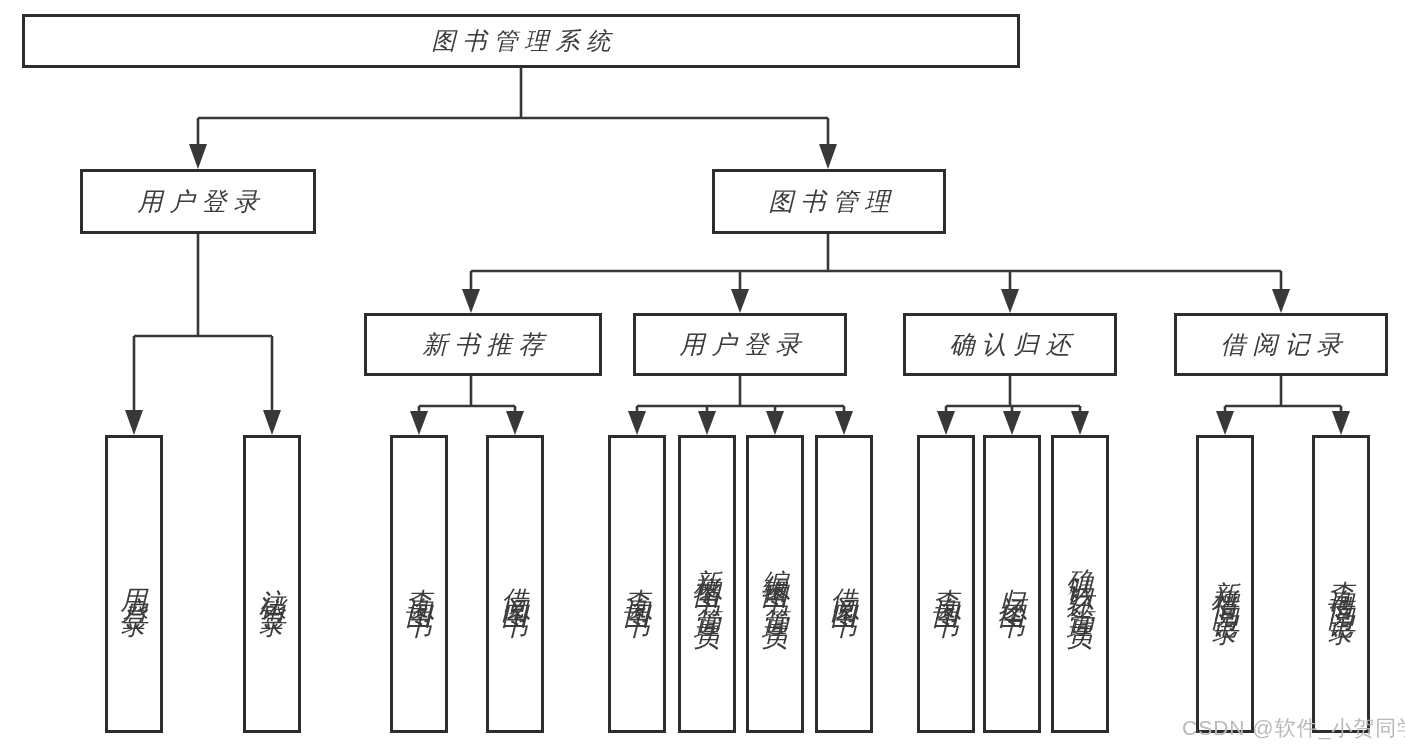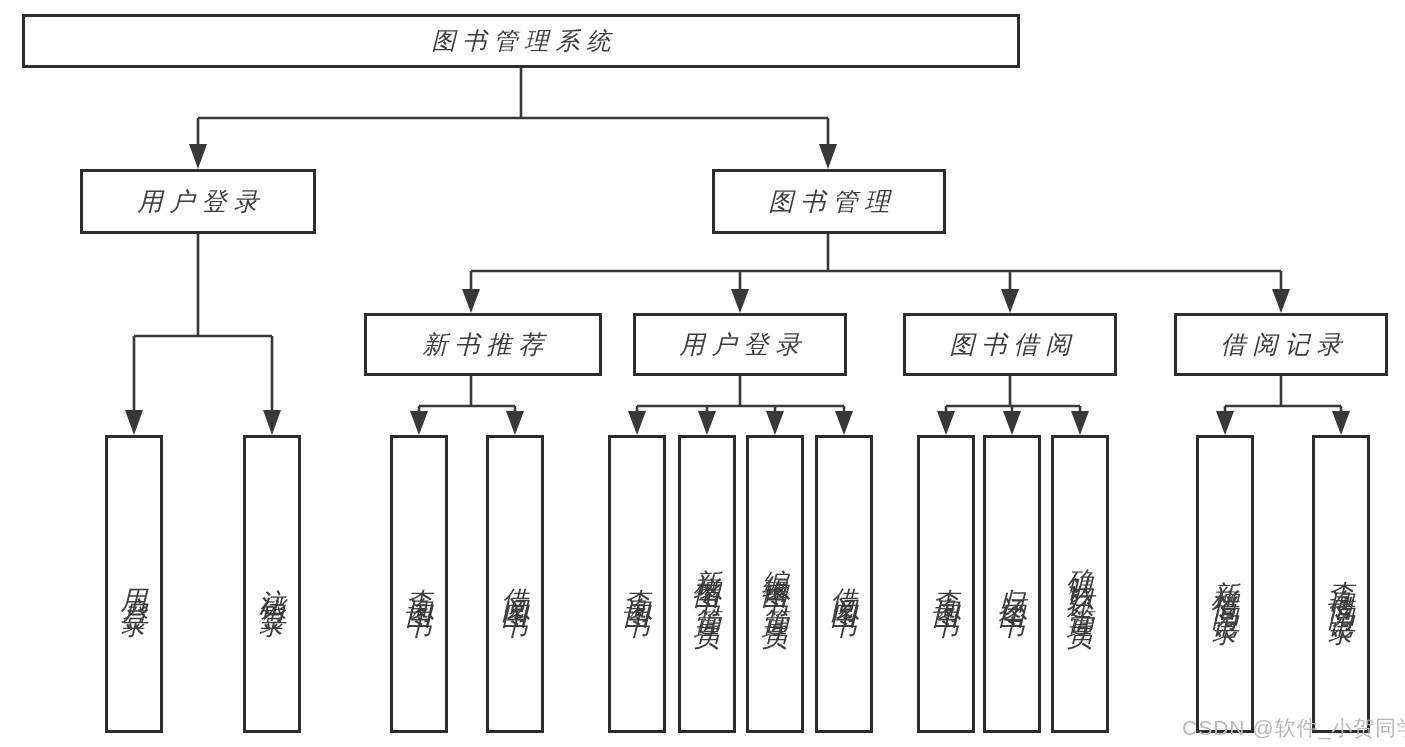--- a/index.html
+++ b/index.html
@@ -117,21 +117,21 @@
     <span class="hlabel">图书管理</span>
   </div>
 
   <div class="box" style="left:364px; top:313px; width:238px; height:63px;">
     <span class="hlabel">新书推荐</span>
   </div>
   <div class="box" style="left:633px; top:313px; width:214px; height:63px;">
     <span class="hlabel">用户登录</span>
   </div>
   <div class="box" style="left:903px; top:313px; width:214px; height:63px;">
-    <span class="hlabel">图书借阅</span>
+    <span class="hlabel">确认归还</span>
   </div>
   <div class="box" style="left:1174px; top:313px; width:214px; height:63px;">
     <span class="hlabel">借阅记录</span>
   </div>
 
   <div class="box" style="left:105px; top:435px; width:58px; height:298px;">
     <span class="vlabel">用户登录</span>
   </div>
   <div class="box" style="left:243px; top:435px; width:58px; height:298px;">
     <span class="vlabel">注销登录</span>

